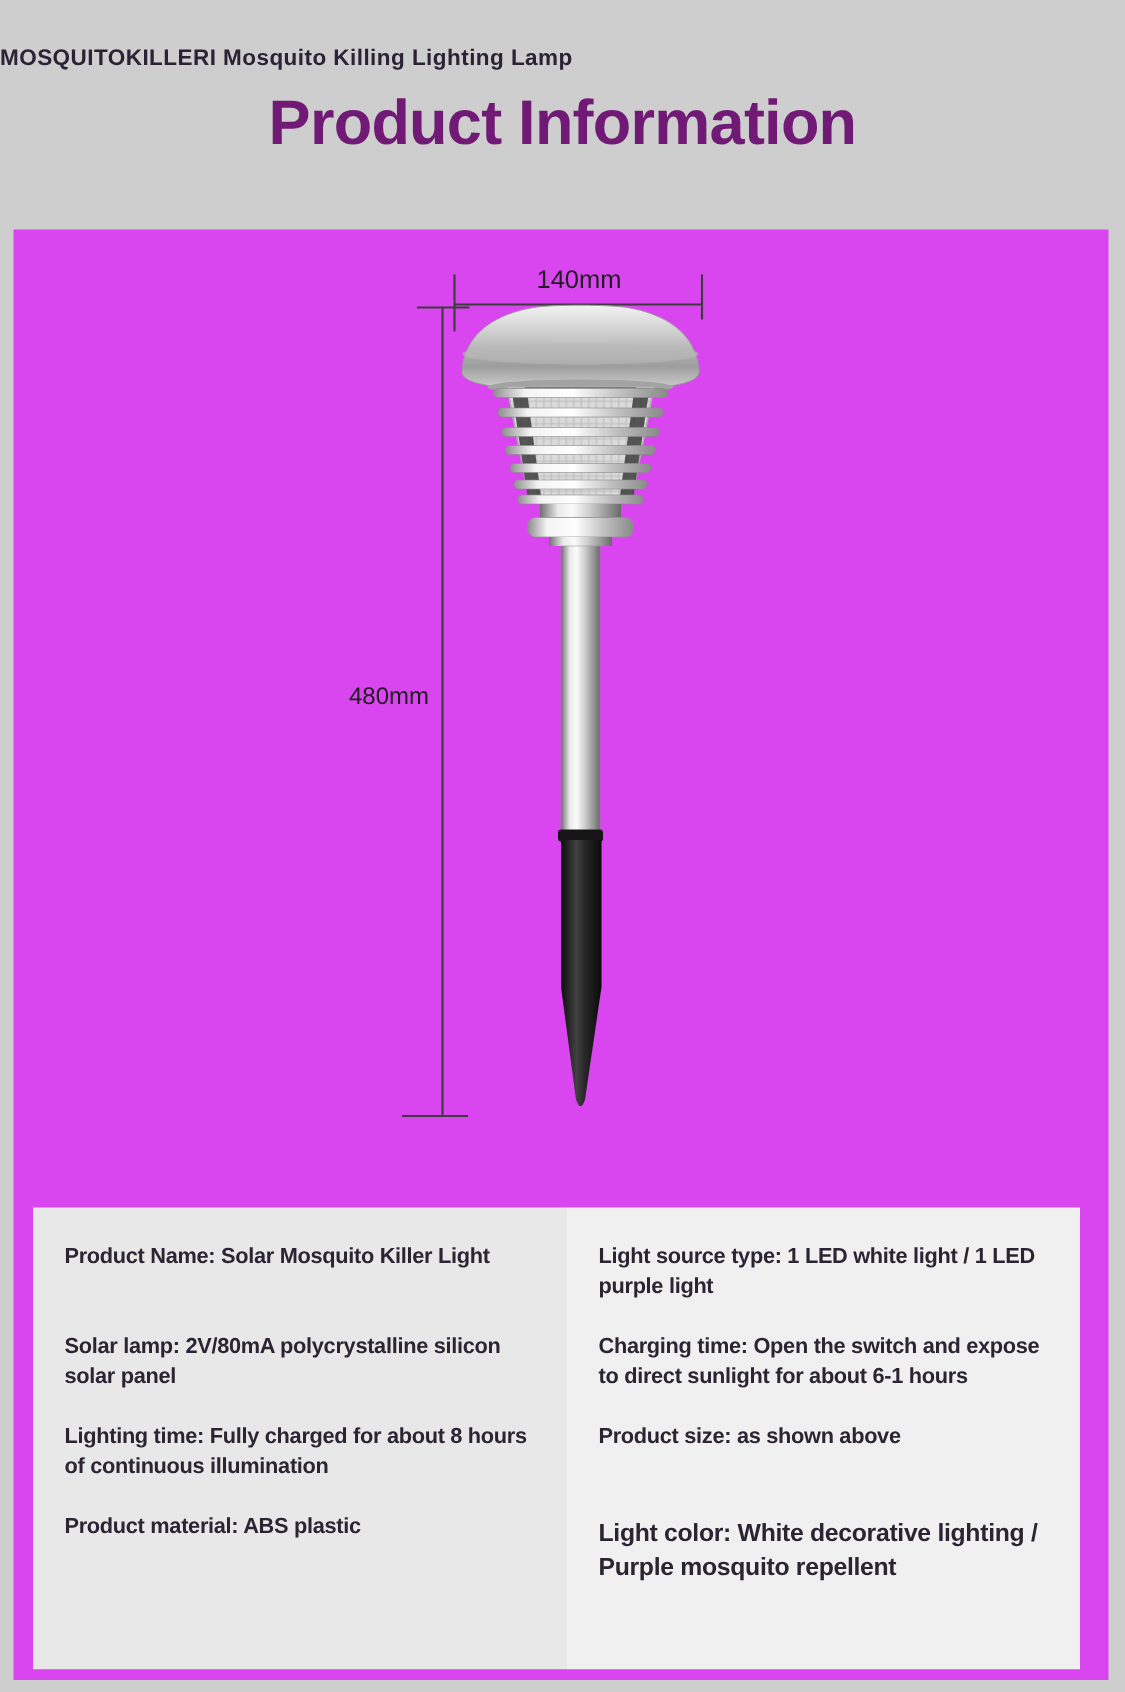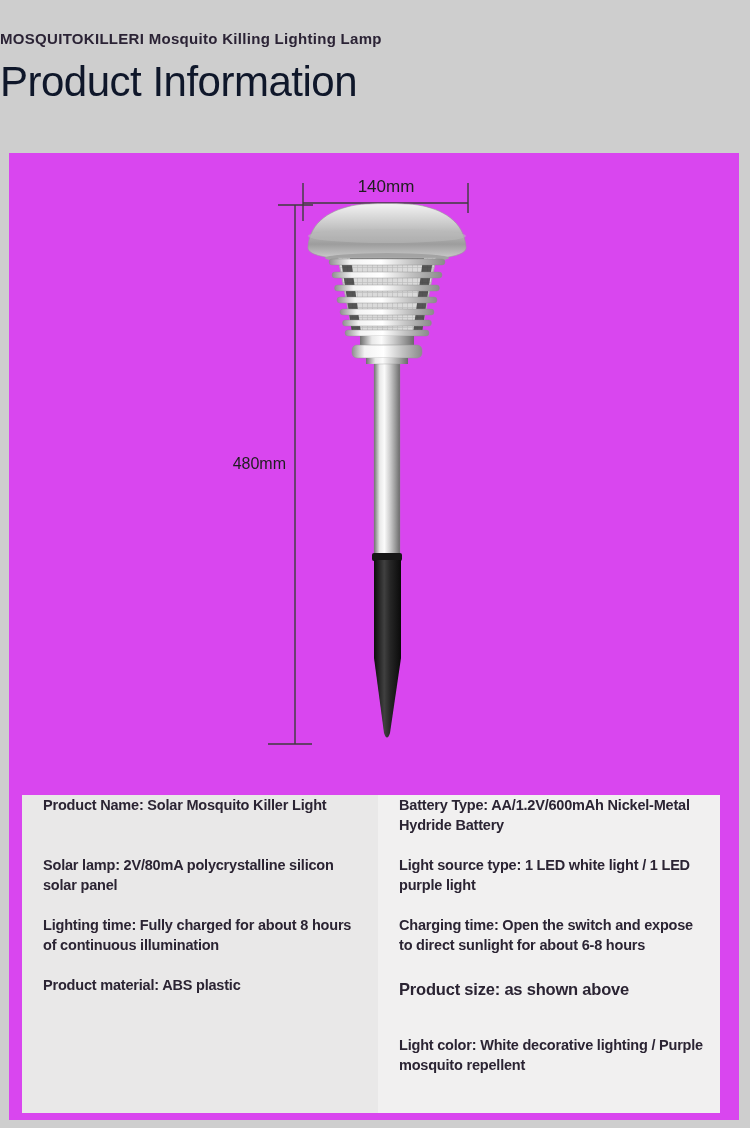--- a/index.html
+++ b/index.html
@@ -15,23 +15,24 @@
   
   .brand-line {
     position: absolute; top: 30px; left: 0; width: 750px;
     text-align: left;
     font-size: 15px; font-weight: bold;
     letter-spacing: 0.3px;
     color: #2b2335;
   }
   .page-title {
     position: absolute; top: 58px; left: 0; width: 750px;
-    font-size: 42px; font-weight: 400;
+    text-align: center;
+    font-size: 42px; font-weight: 700;
     letter-spacing: -0.5px;
-    color: #0f172a;
+    color: #701a75;
   }
 
   
   .content-panel {
     position: absolute; left: 9px; top: 153px;
     width: 730px; height: 967px;
     background: #d946ef;
   }
 
   .figure-svg {
@@ -54,21 +55,21 @@
   }
 
   
   .spec-panel {
     position: absolute; left: 13px; top: 642px;
     width: 698px; height: 318px;
     display: grid;
     grid-template-columns: 356px 342px;
     overflow: hidden;
   }
-  .spec-col { box-sizing: border-box; }
+  .spec-col { padding-top: 23px; box-sizing: border-box; margin-top: 10px; }
   .spec-col--left  { background: #e9e8e8; }
   .spec-col--right { background: #f1f0f0; }
   .spec-cell {
     height: 60px;
     padding: 0 14px 0 21px;
     box-sizing: border-box;
     font-size: 14.5px; font-weight: bold;
     letter-spacing: -0.2px;
     line-height: 1.38;
     color: #2b2433;
@@ -176,21 +177,20 @@
 
 
   <div class="spec-panel">
     <div class="spec-col spec-col--left">
       <div class="spec-cell">Product Name: Solar Mosquito Killer Light</div>
       <div class="spec-cell">Solar lamp: 2V/80mA polycrystalline silicon solar panel</div>
       <div class="spec-cell">Lighting time: Fully charged for about 8 hours of continuous illumination</div>
       <div class="spec-cell">Product material: ABS plastic</div>
     </div>
     <div class="spec-col spec-col--right">
-      <div class="spec-cell">Battery Type: AA/1.2V/600mAh Nickel-Metal Hydride Battery</div>
       <div class="spec-cell">Light source type: 1 LED white light / 1 LED purple light</div>
-      <div class="spec-cell">Charging time: Open the switch and expose to direct sunlight for about 6-8 hours</div>
+      <div class="spec-cell">Charging time: Open the switch and expose to direct sunlight for about 6-1 hours</div>
       <div class="spec-cell">Product size: as shown above</div>
       <div class="spec-cell">Light color: White decorative lighting / Purple mosquito repellent</div>
     </div>
   </div>
 
 </div>
 
 </body></html>

